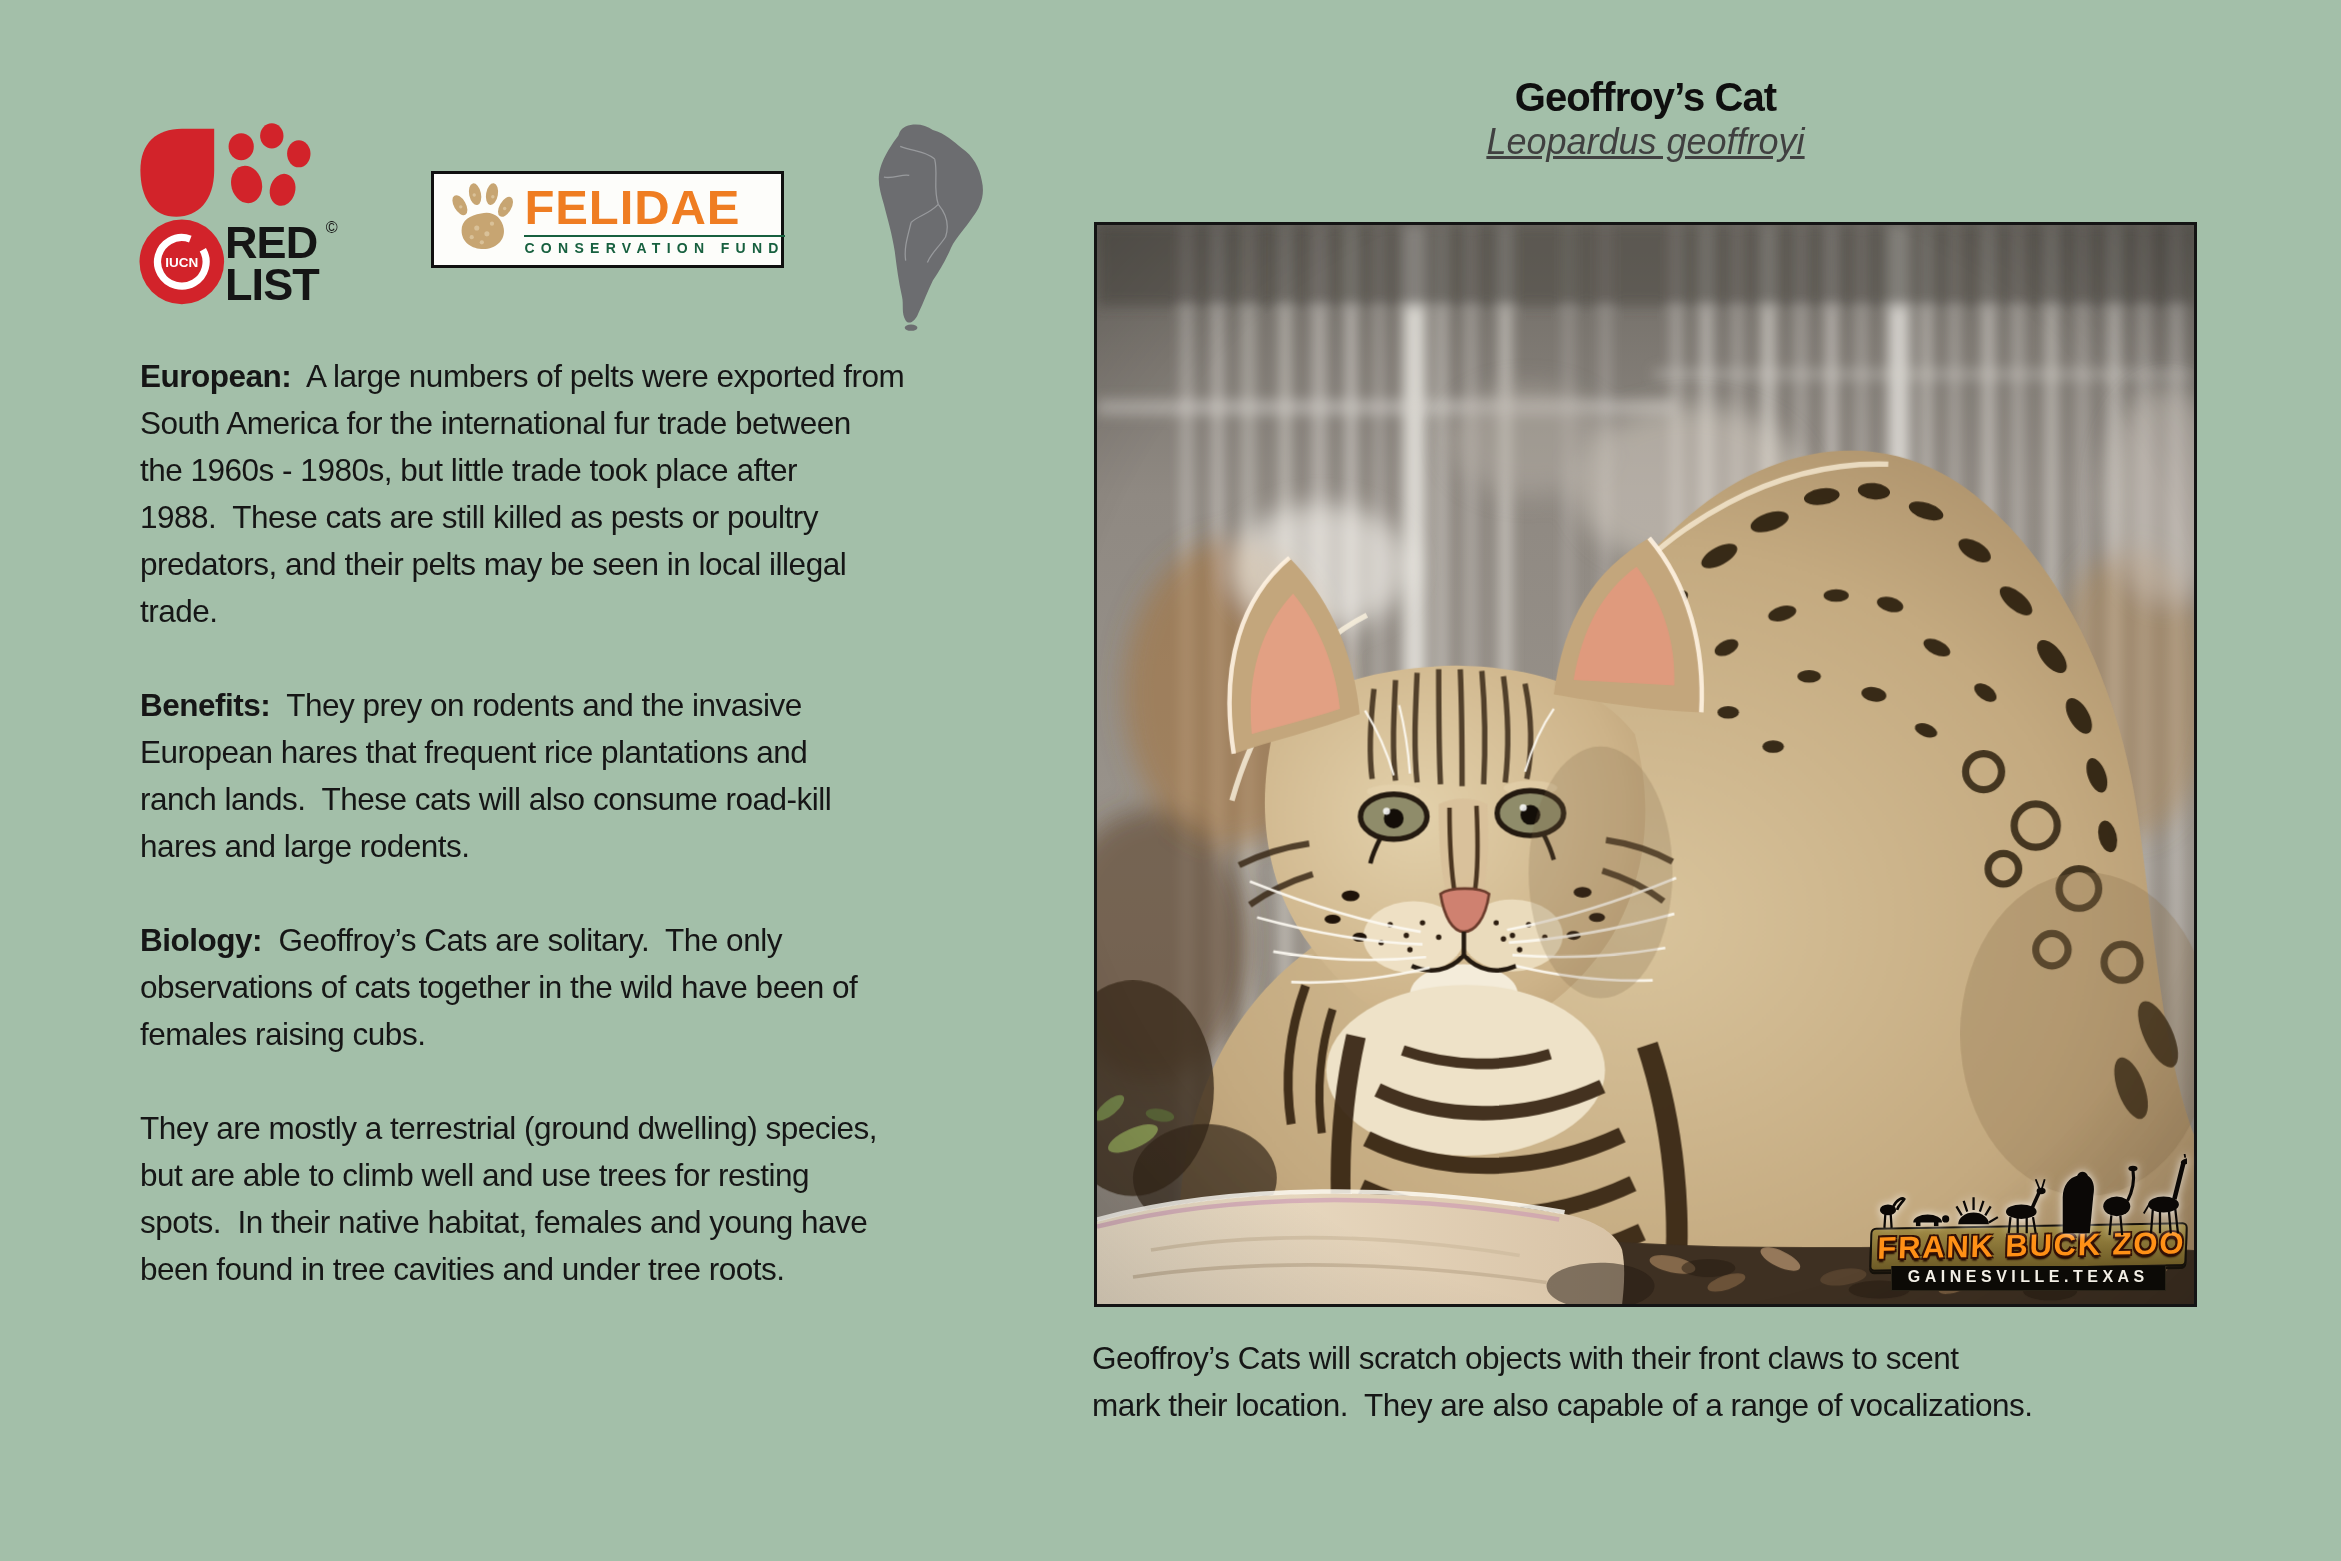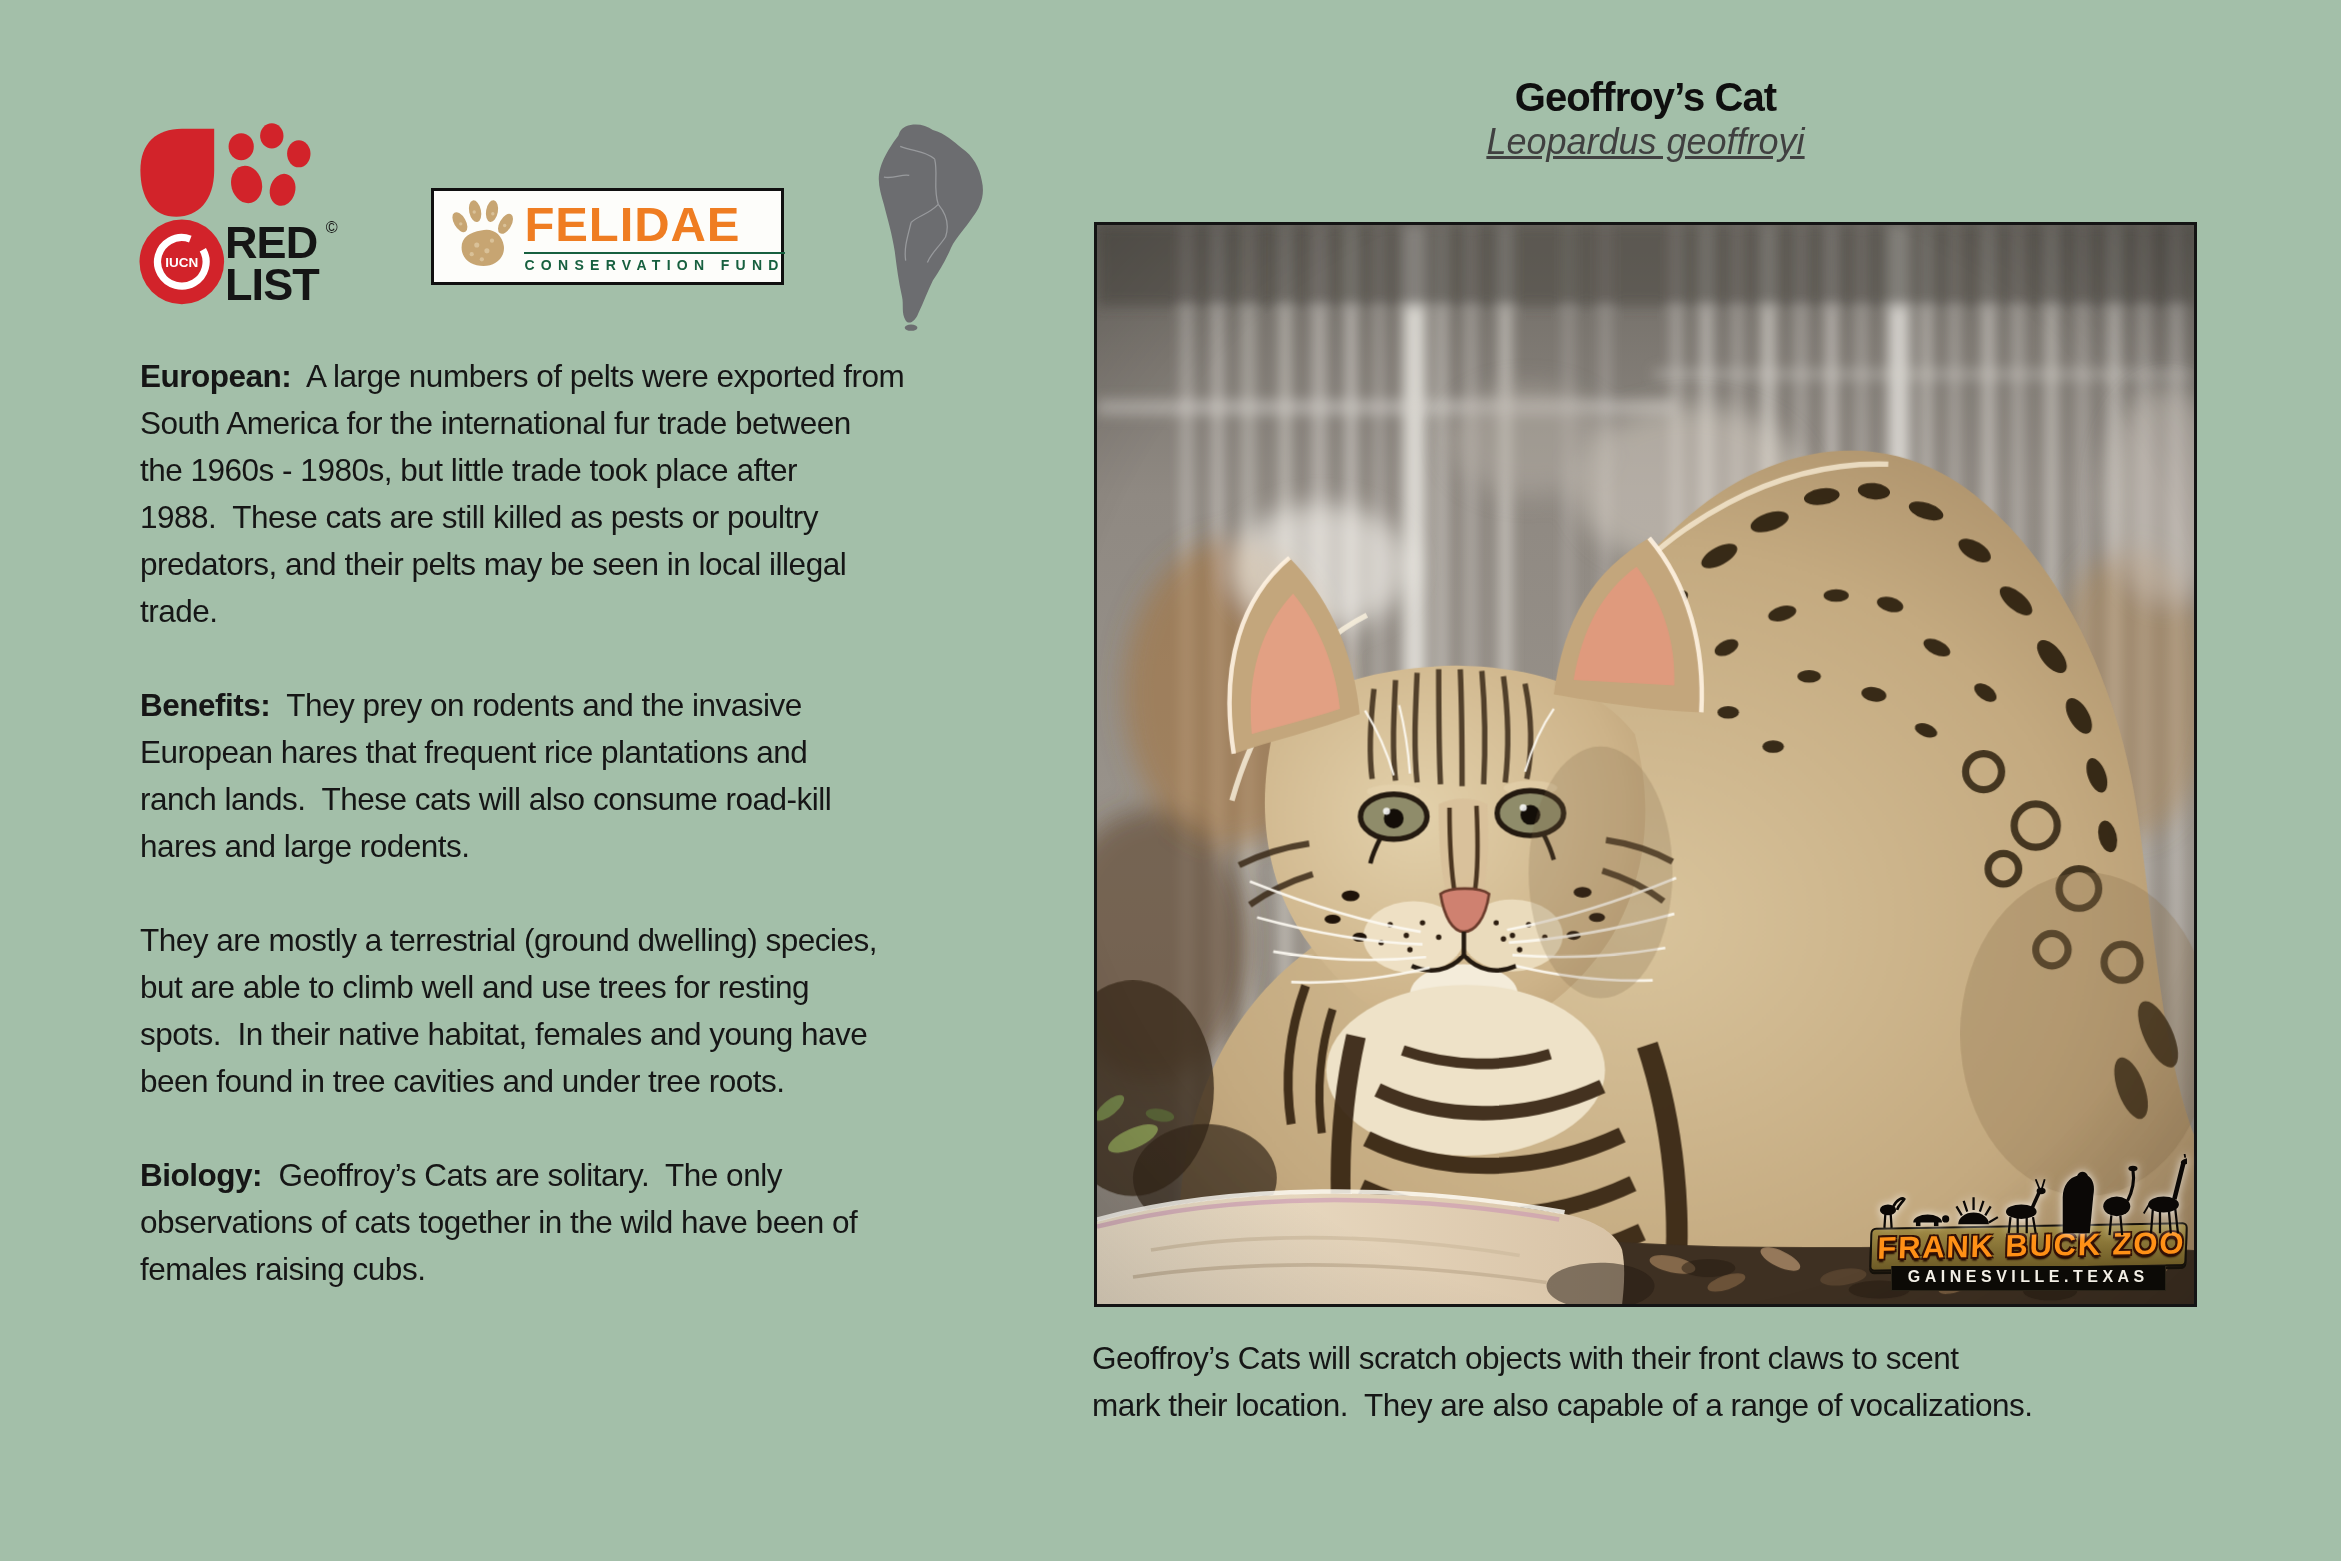--- a/index.html
+++ b/index.html
@@ -8,21 +8,21 @@
     position: relative;
     width: 2342px; height: 1561px;
     background: #a3bfa9;
     overflow: hidden;
     color: #161616;
   }
 
   
   .iucn-logo { position:absolute; left:135px; top:123px; }
   .felidae-logo {
-    position:absolute; left:431px; top:188px;
+    position:absolute; left:431px; top:171px;
     width:353px; height:97px;
     background:#fdfdfa; border:3.6px solid #101010;
     display:flex; align-items:center; box-sizing:border-box;
   }
   .felidae-paw { margin-left:9px; flex:0 0 auto; }
   .felidae-text { flex:1; padding:0 12.6px 0 5.4px; }
   .felidae-name { font-size:49px; font-weight:bold; letter-spacing:0.9px; color:#ef7d22; line-height:1; display:block; }
   .felidae-rule { border:none; border-top:2.7px solid #17603f; margin:2.7px 0 3.6px; }
   .felidae-tag { font-size:14px; font-weight:bold; letter-spacing:6.3px; color:#17603f; display:block; white-space:nowrap; }
   .range-map { position:absolute; left:858px; top:121px; }
@@ -142,27 +142,27 @@
     <p class="para"><span class="bold">European:</span><span>  A large numbers of pelts were exported from
 South America for the international fur trade between
 the 1960s - 1980s, but little trade took place after
 1988.  These cats are still killed as pests or poultry
 predators, and their pelts may be seen in local illegal
 trade.</span></p>
     <p class="para"><span class="bold">Benefits:</span><span>  They prey on rodents and the invasive
 European hares that frequent rice plantations and
 ranch lands.  These cats will also consume road-kill
 hares and large rodents.</span></p>
+    <p class="para"><span class="bold">Biology:</span><span>  Geoffroy’s Cats are solitary.  The only
+observations of cats together in the wild have been of
+females raising cubs.</span></p>
     <p class="para"><span class="bold"></span><span>They are mostly a terrestrial (ground dwelling) species,
 but are able to climb well and use trees for resting
 spots.  In their native habitat, females and young have
 been found in tree cavities and under tree roots.</span></p>
-    <p class="para"><span class="bold">Biology:</span><span>  Geoffroy’s Cats are solitary.  The only
-observations of cats together in the wild have been of
-females raising cubs.</span></p>
   </div>
 
   <figure class="photo-wrap" style="margin:0">
     <svg class="photo-art" viewBox="0 0 1220 1200" preserveAspectRatio="none">
       <defs>
         <linearGradient id="bgv" x1="0" y1="0" x2="0" y2="1">
           <stop offset="0" stop-color="#6e6a64"></stop>
             <stop offset="0.25" stop-color="#8f8982"></stop>
           <stop offset="0.6" stop-color="#9a948c"></stop>
             <stop offset="1" stop-color="#8a8279"></stop>

